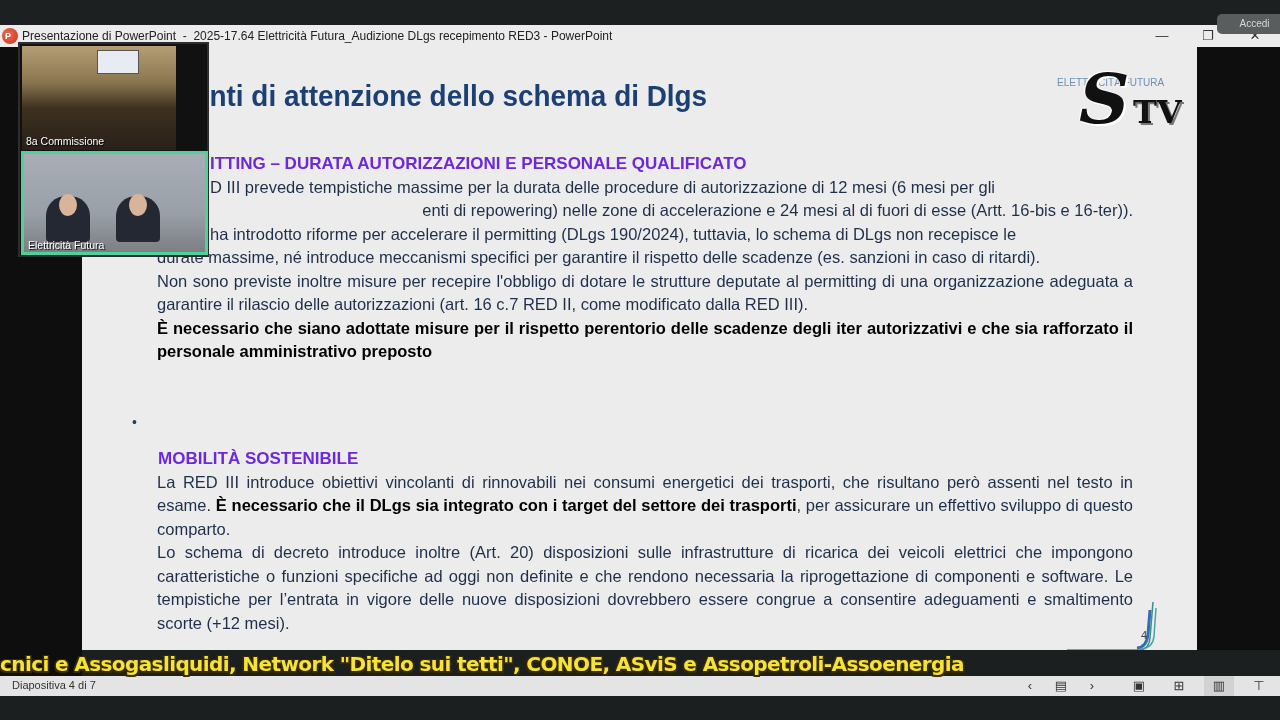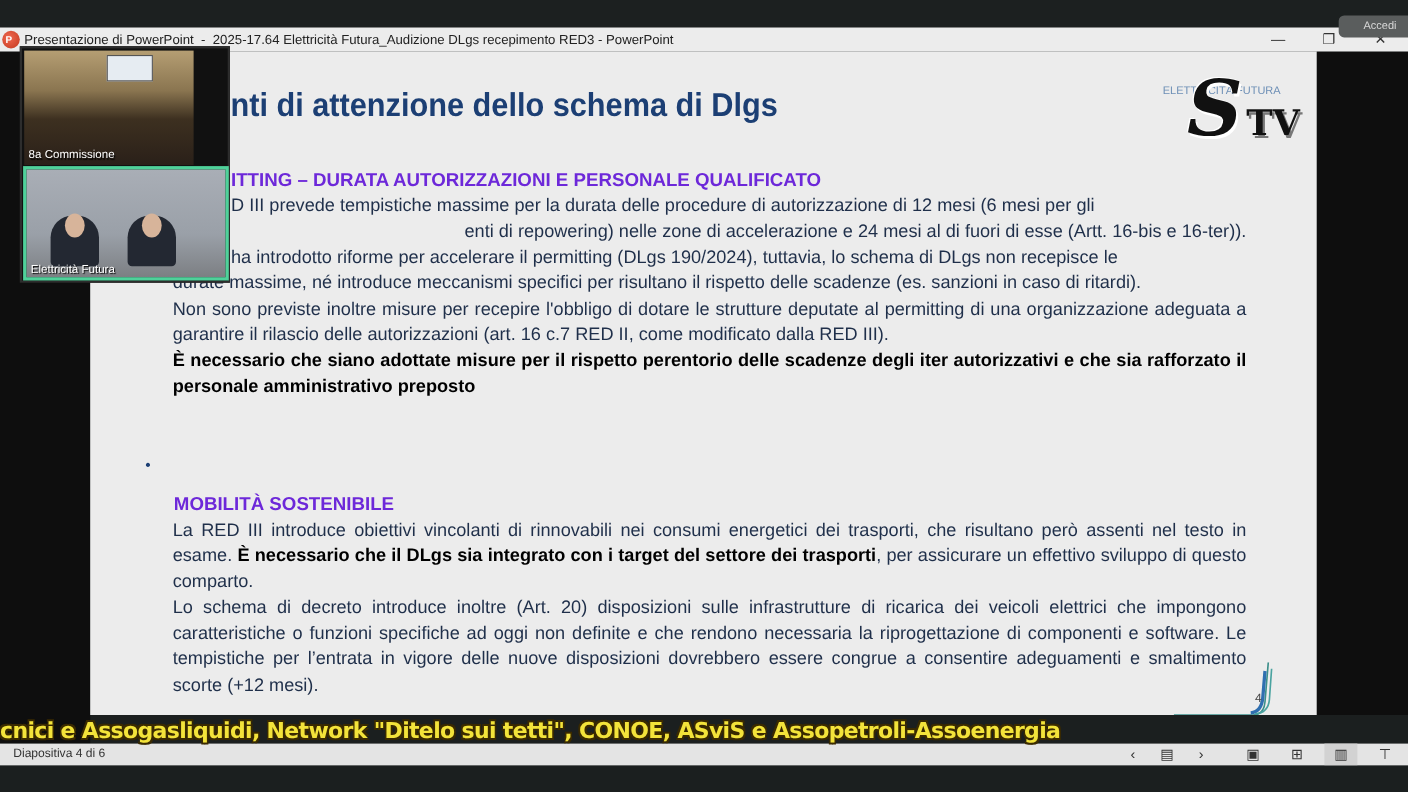--- a/index.html
+++ b/index.html
@@ -80,21 +80,21 @@
       <div class="logo-ef">ELETTRICITÀ FUTURA</div>
       <div class="logo-s">S</div>
       <div class="logo-tv">TV</div>
     </div>
 
     <div class="body" style="top:105px;">
       <div class="sec-head" style="padding-left:53px;">ITTING – DURATA AUTORIZZAZIONI E PERSONALE QUALIFICATO</div>
       <div style="padding-left:53px;">D III prevede tempistiche massime per la durata delle procedure di autorizzazione di 12 mesi (6 mesi per gli</div>
       <div style="padding-left:53px;text-align:right;">enti di repowering) nelle zone di accelerazione e 24 mesi al di fuori di esse (Artt. 16-bis e 16-ter)).</div>
       <div style="padding-left:53px;">ha introdotto riforme per accelerare il permitting (DLgs 190/2024), tuttavia, lo schema di DLgs non recepisce le</div>
-      <div style="text-align:left;">durate massime, né introduce meccanismi specifici per risultano il rispetto delle scadenze (es. sanzioni in caso di ritardi).</div>
+      <div style="text-align:left;">durate massime, né introduce meccanismi specifici per garantire il rispetto delle scadenze (es. sanzioni in caso di ritardi).</div>
       <div>Non sono previste inoltre misure per recepire l'obbligo di dotare le strutture deputate al permitting di una organizzazione adeguata a garantire il rilascio delle autorizzazioni (art. 16 c.7 RED II, come modificato dalla RED III).</div>
       <div class="hl">È necessario che siano adottate misure per il rispetto perentorio delle scadenze degli iter autorizzativi e che sia rafforzato il personale amministrativo preposto</div>
     </div>
 
     <div class="bullet" style="top:367px;">•</div>
     <div class="body" style="top:364px;margin-top:36px;">
       <div class="sec-head" style="padding-left:1px;">MOBILITÀ SOSTENIBILE</div>
       <div>
         <span>La RED III introduce obiettivi vincolanti di rinnovabili nei consumi energetici dei trasporti, che risultano però assenti nel testo in esame. </span><span class="hl">È necessario che il DLgs sia integrato con i target del settore dei trasporti</span><span>, per assicurare un effettivo sviluppo di questo comparto.</span>
       </div>
@@ -120,21 +120,21 @@
       <div class="person" style="left:92px;"></div>
       <div class="head" style="left:105px;top:40px;"></div>
       <div class="vid-speak-label">Elettricità Futura</div>
     </div>
   </div>
 
   <div class="ticker-bg-left"></div>
   <div class="ticker">cnici e Assogasliquidi, Network "Ditelo sui tetti", CONOE, ASviS e Assopetroli-Assoenergia</div>
 
   <div class="statusbar">
-    <div class="status-text">Diapositiva 4 di 6</div>
+    <div class="status-text">Diapositiva 4 di 7</div>
     <div class="sb-btn" style="left:1015px;">‹</div>
     <div class="sb-btn" style="left:1046px;">▤</div>
     <div class="sb-btn" style="left:1077px;">›</div>
     <div class="sb-btn" style="left:1124px;">▣</div>
     <div class="sb-btn" style="left:1164px;">⊞</div>
     <div class="sb-btn active" style="left:1204px;">▥</div>
     <div class="sb-btn" style="left:1244px;">⊤</div>
   </div>
 
   <div class="bottom-black"></div>

